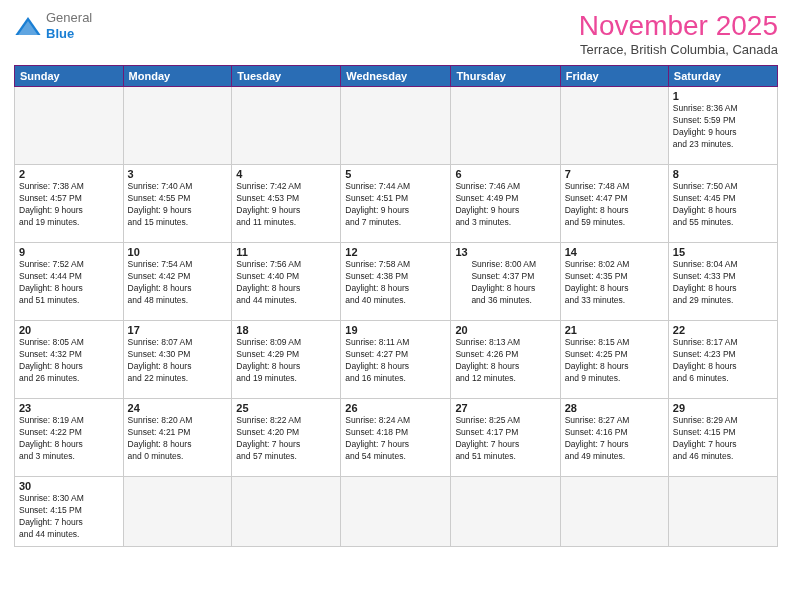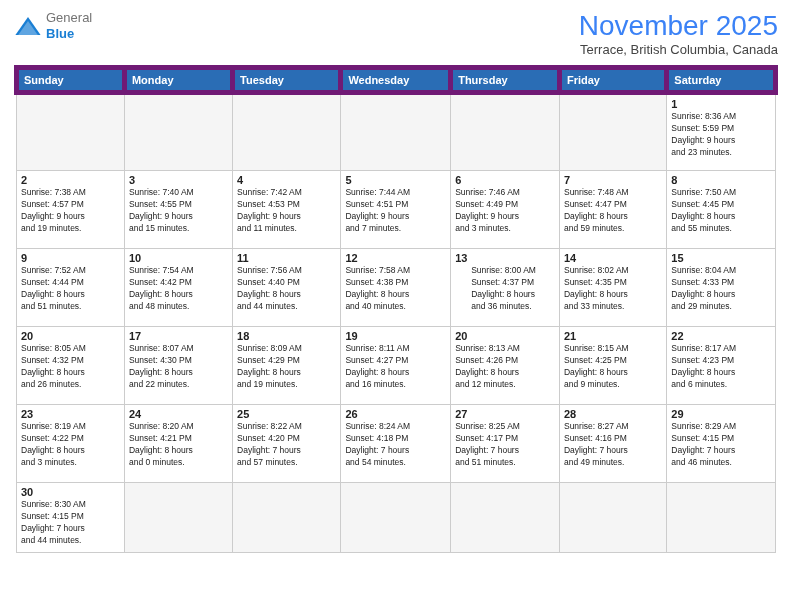--- a/index.html
+++ b/index.html
@@ -9,33 +9,33 @@
     
     .header { display: flex; justify-content: space-between; align-items: flex-start; margin-bottom: 8px; }
     
     .logo { display: flex; align-items: center; gap: 4px; }
     .logo-text { font-size: 13px; line-height: 1.2; }
     .logo-general { color: #737373; font-weight: normal; }
     .logo-blue { color: #1a7fd4; font-weight: bold; }
     .logo-icon { width: 28px; height: 22px; }
     
     .title-block { text-align: right; }
-    .month-title { font-size: 28px; font-weight: normal; color: #3b82f6; }
+    .month-title { font-size: 28px; font-weight: normal; color: #ec4899; }
     .location { font-size: 13px; color: #444; }
     
     .calendar { width: 100%; border-collapse: collapse; }
     
     .calendar th {
       background-color: #2a6db5;
       color: #fff;
       font-size: 11px;
       font-weight: bold;
       text-align: left;
       padding: 4px 5px;
-      border: 5px solid #701a75;
+      border: 1px solid #701a75;
     }
     
     .calendar td {
       border: 1px solid #ccc;
       vertical-align: top;
       padding: 3px 4px;
       width: 113px;
       height: 78px;
       font-size: 9px;
       color: #222;

